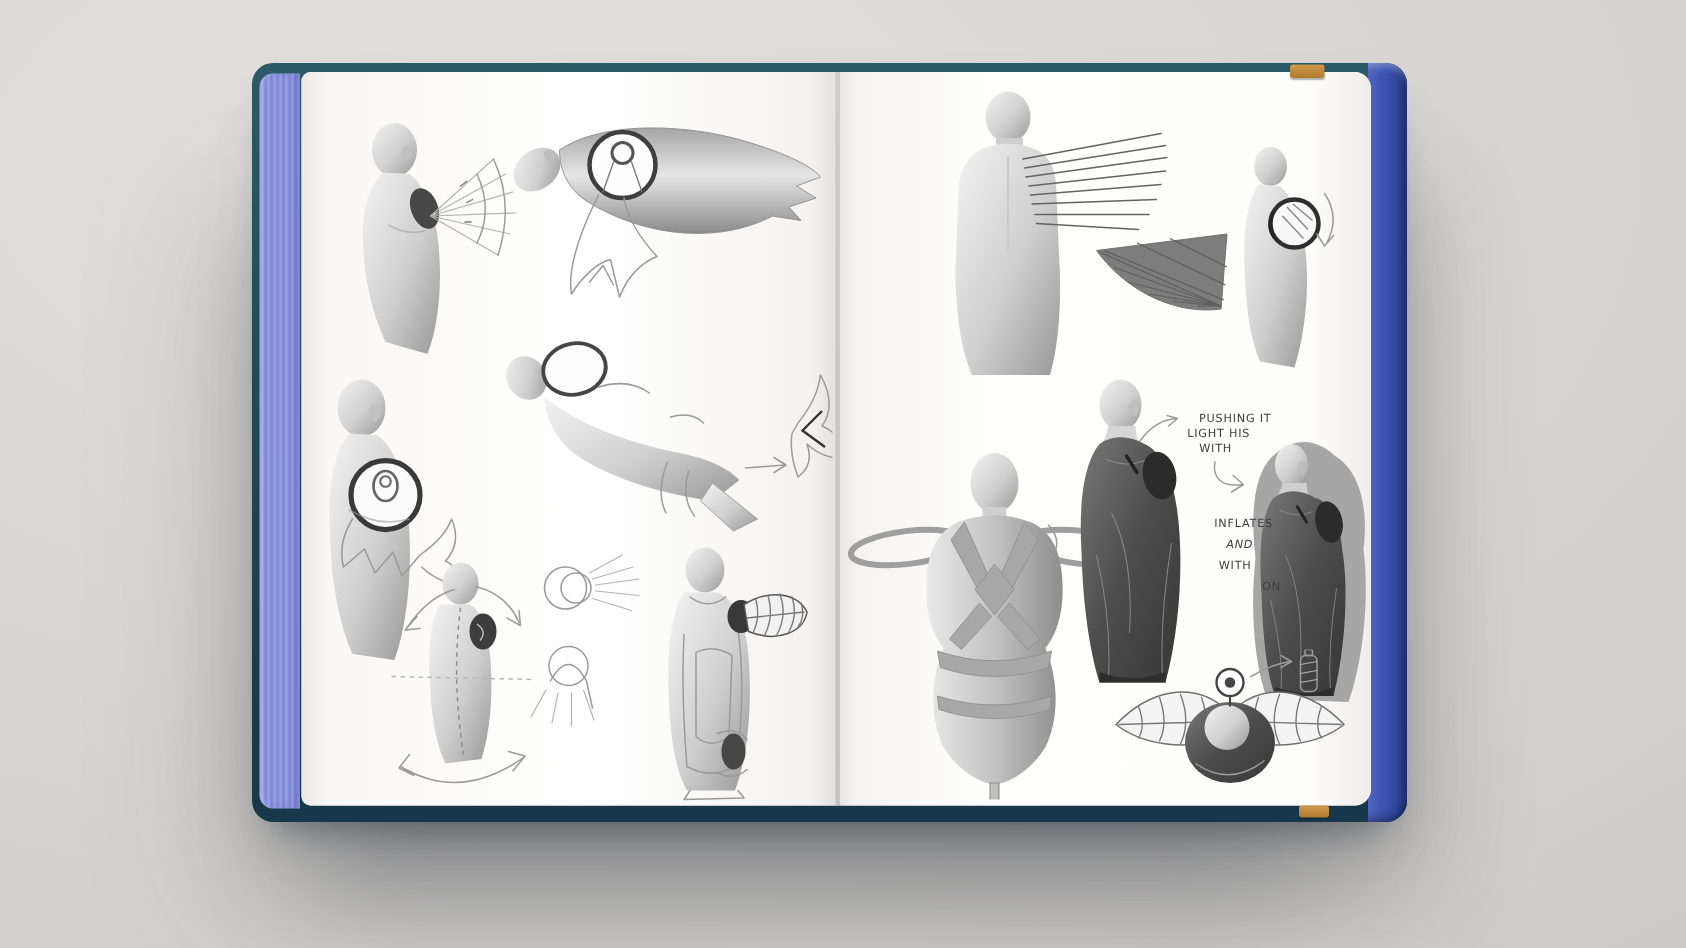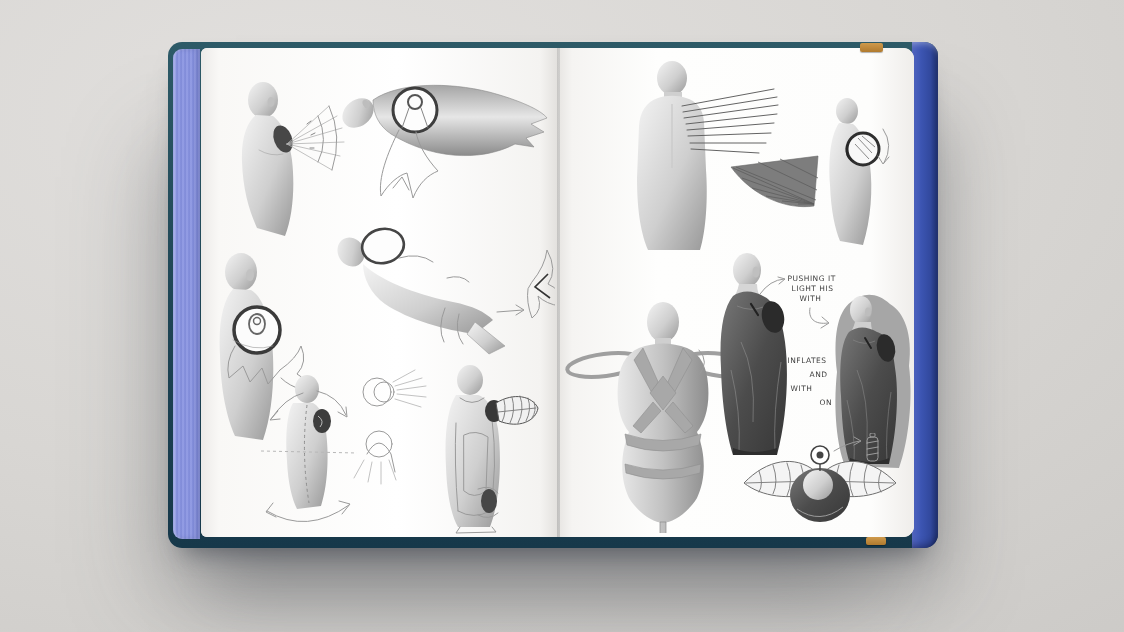--- a/index.html
+++ b/index.html
@@ -296,34 +296,34 @@
           </svg>
         </div>
 
         <div class="fig" style="left:200px;top:228px;">
           <svg width="30" height="22" viewBox="0 0 30 22">
             <path d="M2,18 Q12,4 26,3 M20,1 L27,3 L21,8" class="sk" stroke-width="1.1" stroke="#555"></path>
           </svg>
         </div>
 
         <div class="note" style="left:226px;top:226px;width:76px;">
-          <div style="margin-left:4px;">PUSHING IT</div>
+          <div style="margin-left:4px;text-align:center;">PUSHING IT</div>
           <div style="margin-left:8px;">LIGHT HIS</div>
           <div style="margin-left:16px;">WITH</div>
         </div>
 
         <div class="fig" style="left:248px;top:258px;">
           <svg width="28" height="26" viewBox="0 0 28 26">
             <path d="M4,2 C2,12 8,19 22,17 M16,11 L23,17 L15,22" class="sk" stroke-width="1.2" stroke="#555"></path>
           </svg>
         </div>
 
-        <div class="note" style="left:230px;top:308px;width:50px;">
+        <div class="note" style="left:230px;top:296px;width:50px;padding-left:22px;">
           <div>INFLATES</div>
-          <div style="margin-left:22px;margin-top:4px;">AND</div>
+          <div style="margin-left:8px;margin-top:4px;font-style:italic;">AND</div>
           <div style="margin-left:3px;margin-top:4px;">WITH</div>
           <div style="margin-left:32px;margin-top:4px;">ON</div>
         </div>
 
         <div class="fig" style="left:181px;top:385px;">
           <svg width="162" height="103" viewBox="0 0 162 103">
             <g>
               <path d="M5,50 C28,26 56,22 76,38 L76,60 C50,67 23,64 5,50 Z" fill="#f4f4f4" stroke="#6e6e6e" stroke-width="1"></path>
               <path d="M20,38 Q25,51 20,59 M34,32 Q40,49 34,61 M48,30 Q55,48 48,63 M62,32 Q68,49 62,63 M7,50 L74,48" class="sk2" stroke="#6e6e6e"></path>
             </g>

